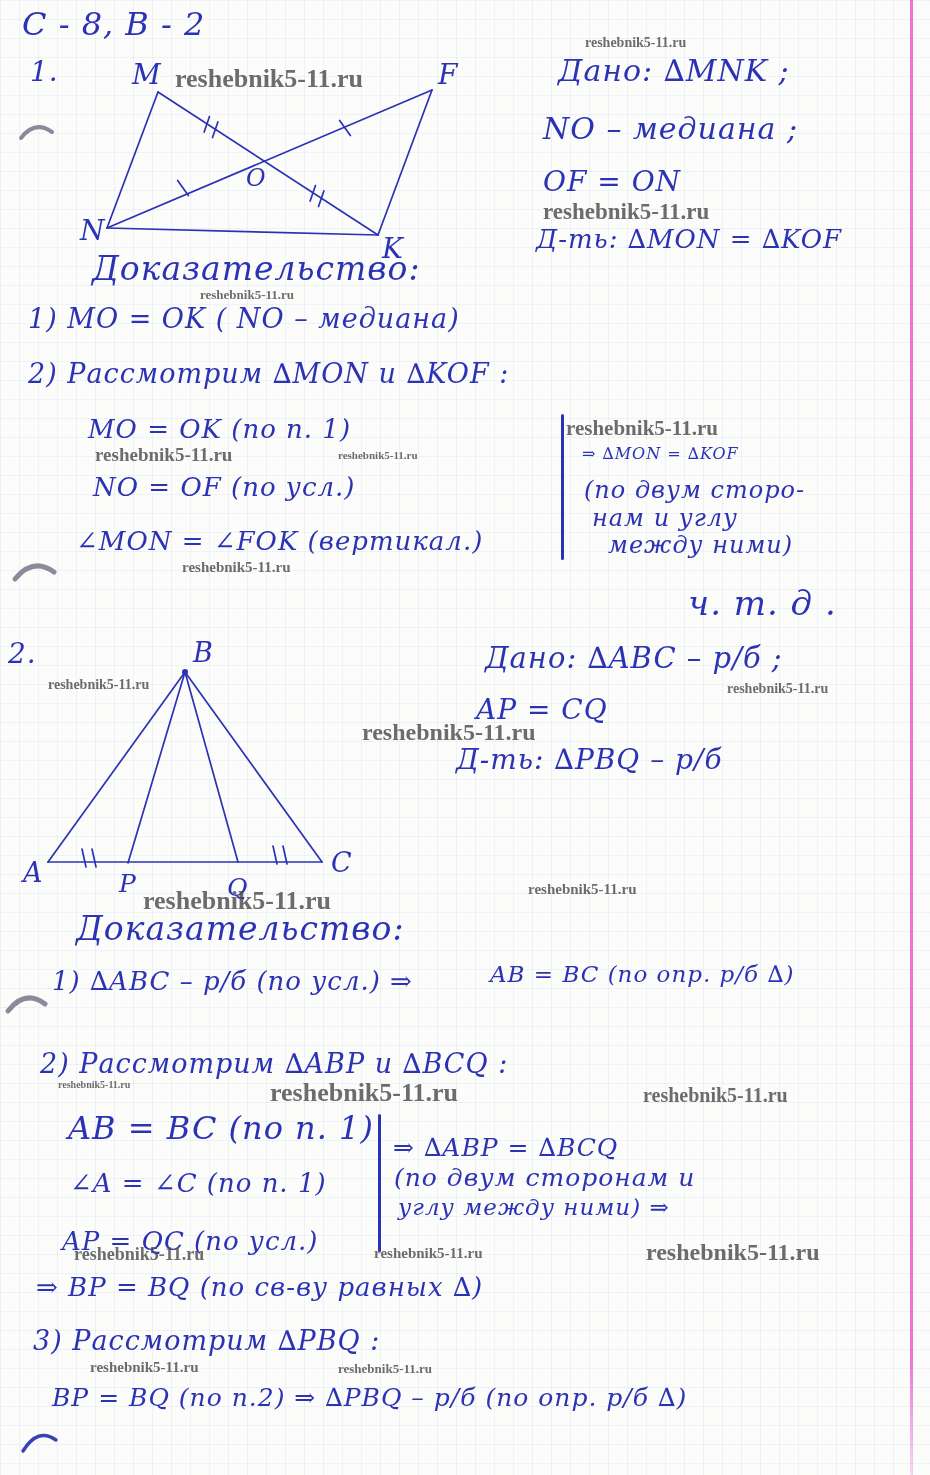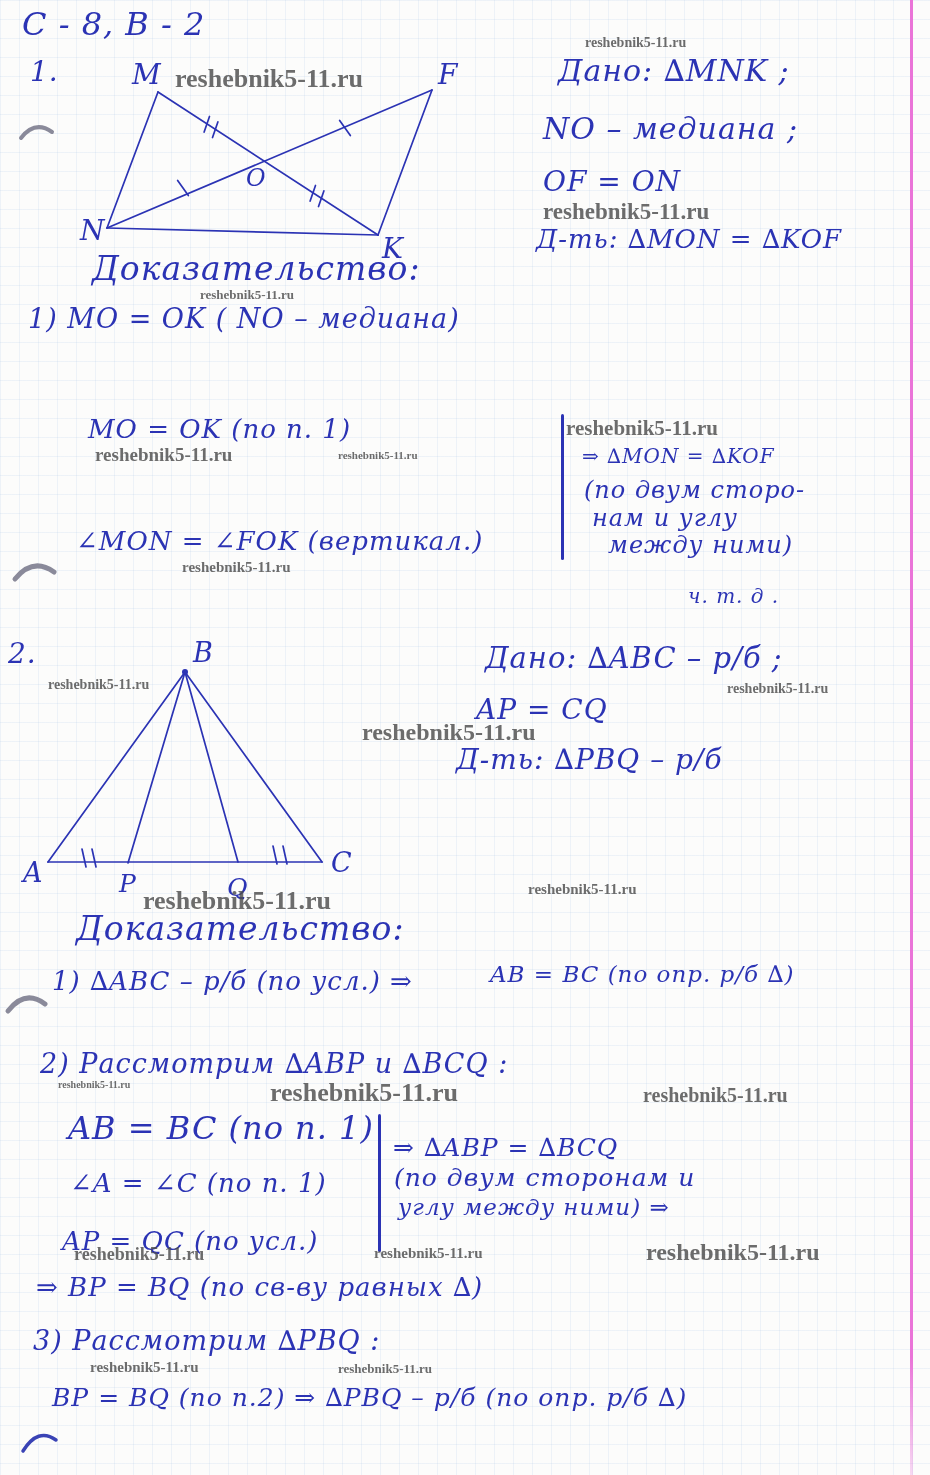--- a/index.html
+++ b/index.html
@@ -103,35 +103,37 @@
   <div class="hw" style="left:558px;top:56px;font-size:30px;">Дано:   ∆MNK ;</div>
   <div class="hw" style="left:543px;top:114px;font-size:30px;">NO – медиана ;</div>
   <div class="hw" style="left:543px;top:168px;font-size:28px;">OF = ON</div>
   <div class="wm" style="left:543px;top:200px;font-size:23px;">reshebnik5-11.ru</div>
   <div class="hw" style="left:536px;top:226px;font-size:26px;">Д-ть:   ∆MON = ∆KOF</div>
 
   <div class="hw" style="left:92px;top:252px;font-size:33px;">Доказательство:</div>
   <div class="wm" style="left:200px;top:288px;font-size:13px;">reshebnik5-11.ru</div>
 
   <div class="hw" style="left:28px;top:305px;font-size:27px;">1)  MO = OK ( NO – медиана)</div>
+  <div class="hw" style="left:28px;top:360px;font-size:27px;">2)  Рассмотрим  ∆MON  и  ∆KOF :</div>
 
   <div class="hw" style="left:88px;top:416px;font-size:26px;">MO = OK (по п. 1)</div>
   <div class="wm" style="left:95px;top:445px;font-size:19px;">reshebnik5-11.ru</div>
   <div class="wm" style="left:338px;top:450px;font-size:11px;">reshebnik5-11.ru</div>
+  <div class="hw" style="left:93px;top:474px;font-size:26px;">NO = OF (по усл.)</div>
   <div class="hw" style="left:76px;top:528px;font-size:26px;">∠MON = ∠FOK (вертикал.)</div>
   <div class="wm" style="left:182px;top:560px;font-size:15px;">reshebnik5-11.ru</div>
 
   <div class="bar" style="left:561px;top:414px;height:146px;"></div>
 
   <div class="wm" style="left:566px;top:418px;font-size:21px;">reshebnik5-11.ru</div>
-  <div class="hw" style="left:582px;top:446px;font-size:20px;">⇒ ∆MON = ∆KOF</div>
+  <div class="hw" style="left:582px;top:446px;font-size:16px;">⇒ ∆MON = ∆KOF</div>
   <div class="hw" style="left:584px;top:478px;font-size:24px;text-align:center;">(по двум сторо-</div>
   <div class="hw" style="left:592px;top:506px;font-size:24px;">нам и углу</div>
   <div class="hw" style="left:608px;top:533px;font-size:24px;">между ними)</div>
-  <div class="hw" style="left:688px;top:586px;font-size:20px;">ч. т. д .</div>
+  <div class="hw" style="left:688px;top:586px;font-size:34px;">ч. т. д .</div>
 
   <div class="hw" style="left:8px;top:640px;font-size:28px;">2.</div>
 
   <svg style="left:15px;top:640px;" width="350" height="260" viewBox="0 0 350 260">
     <line class="stroke" x1="33" y1="222" x2="170" y2="32"></line>
     <line class="stroke" x1="170" y1="32" x2="307" y2="222"></line>
     <line class="stroke" x1="33" y1="222" x2="307" y2="222"></line>
     <line class="stroke" x1="170" y1="32" x2="113" y2="223"></line>
     <line class="stroke" x1="170" y1="32" x2="223" y2="222"></line>
     <circle cx="170" cy="32" r="3" fill="#2b33b4"></circle>

